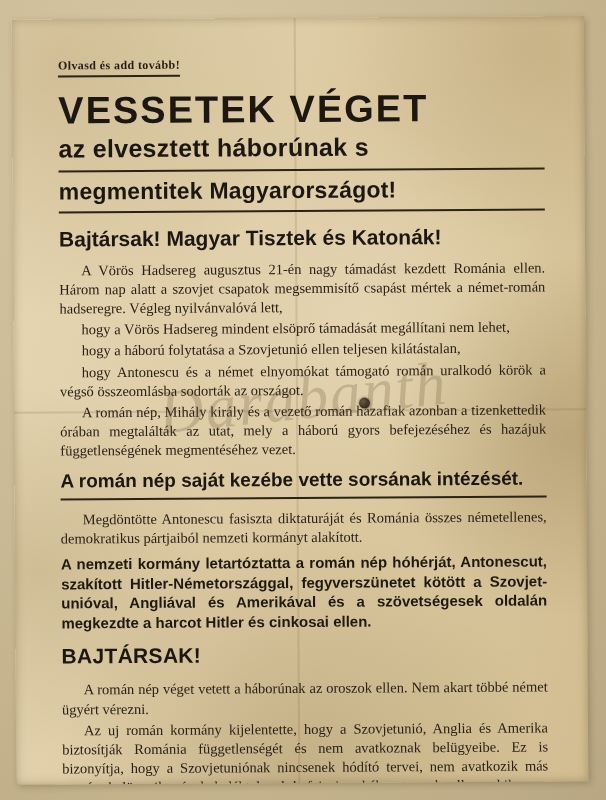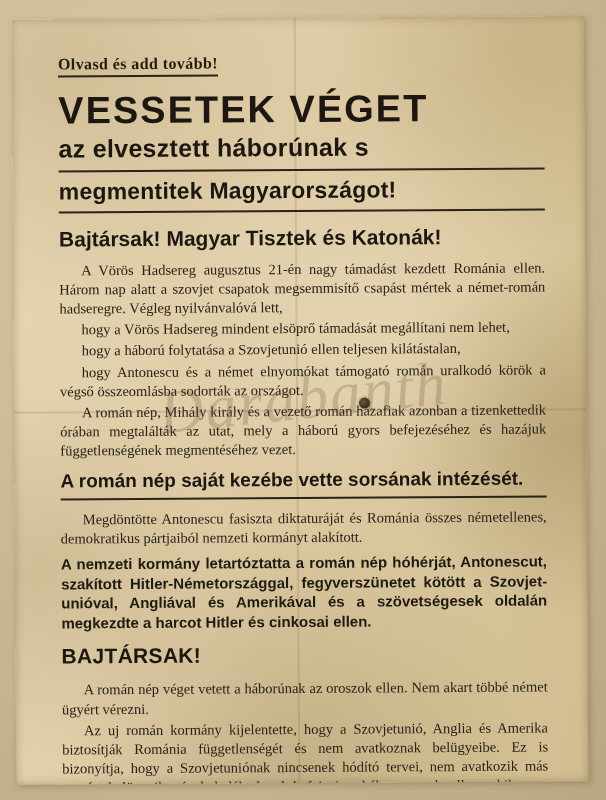--- a/index.html
+++ b/index.html
@@ -58,21 +58,21 @@
 
   .content {
     position: relative;
     padding: 36px 40px 10px 46px;
     color: #241d12;
     z-index: 2;
   }
   .kicker {
     font-family: "Liberation Serif", serif;
     font-weight: bold;
-    font-size: 16px;
+    font-size: 12px;
     letter-spacing: 0.4px;
     border-bottom: 2px solid #2a2318;
     display: inline-block;
     padding-bottom: 2px;
     margin-bottom: 12px;
   }
   .head1 {
     font-family: "Liberation Sans", sans-serif;
     font-weight: bold;
     font-size: 38px;

